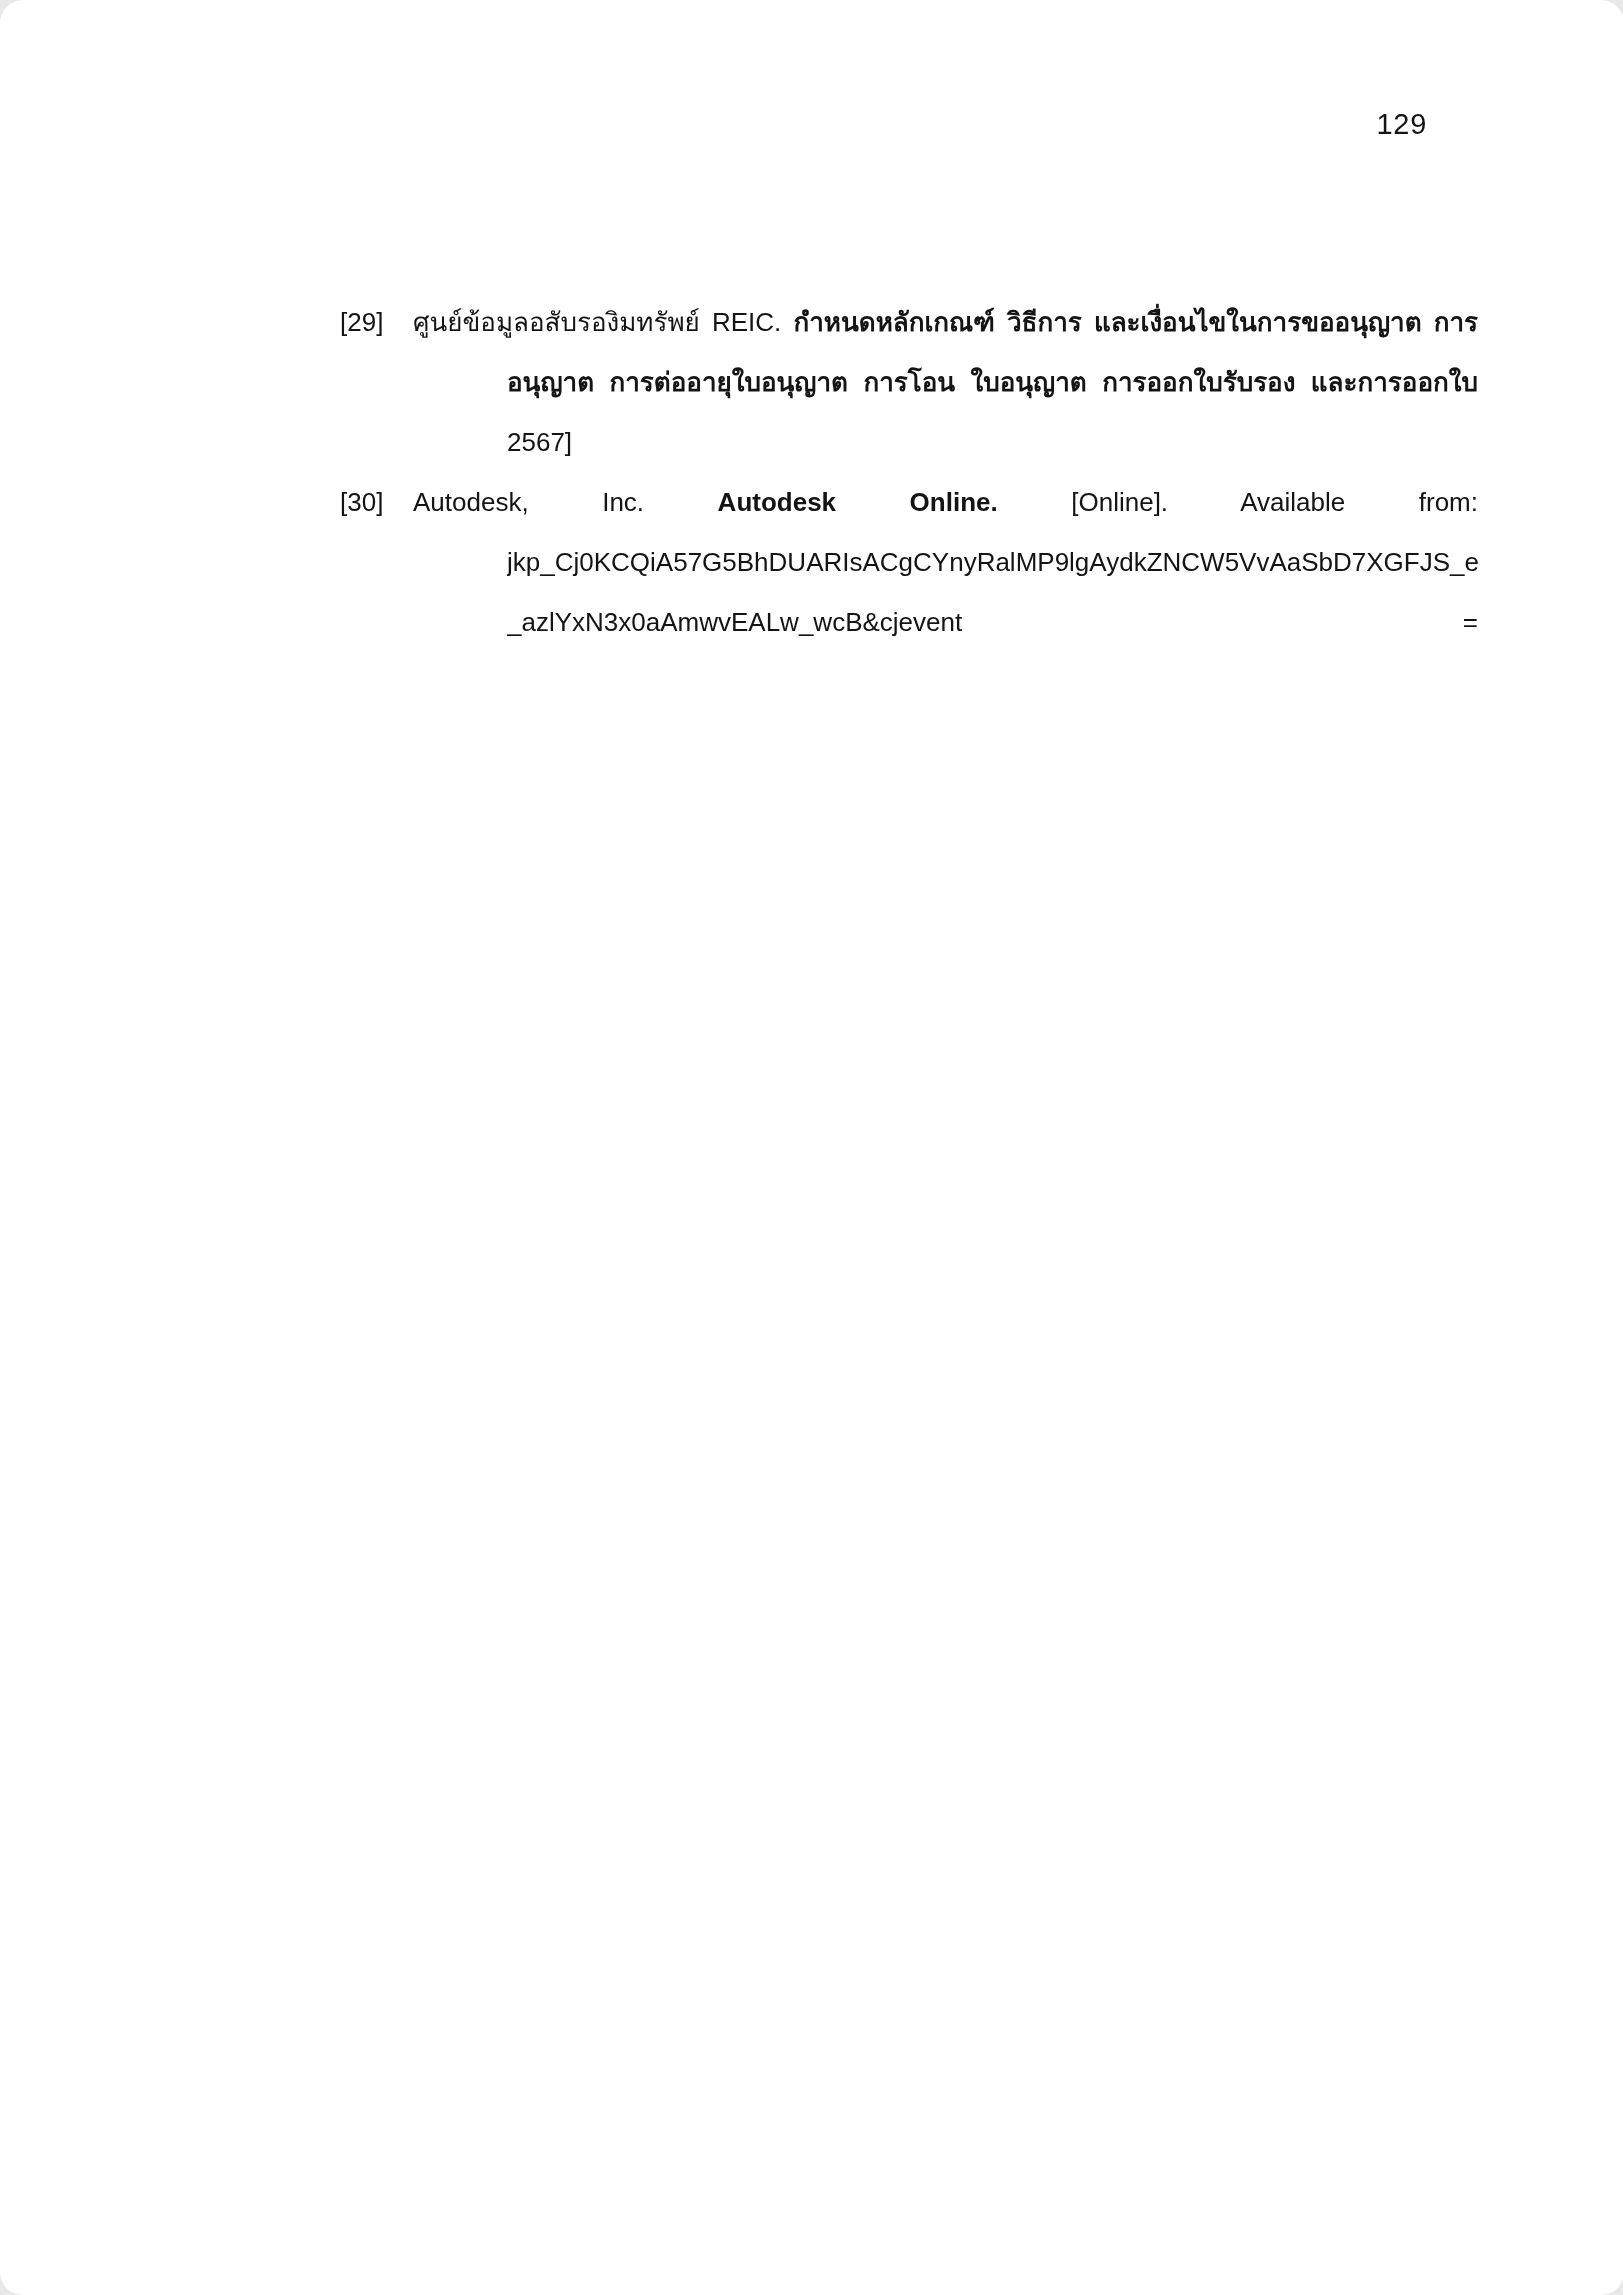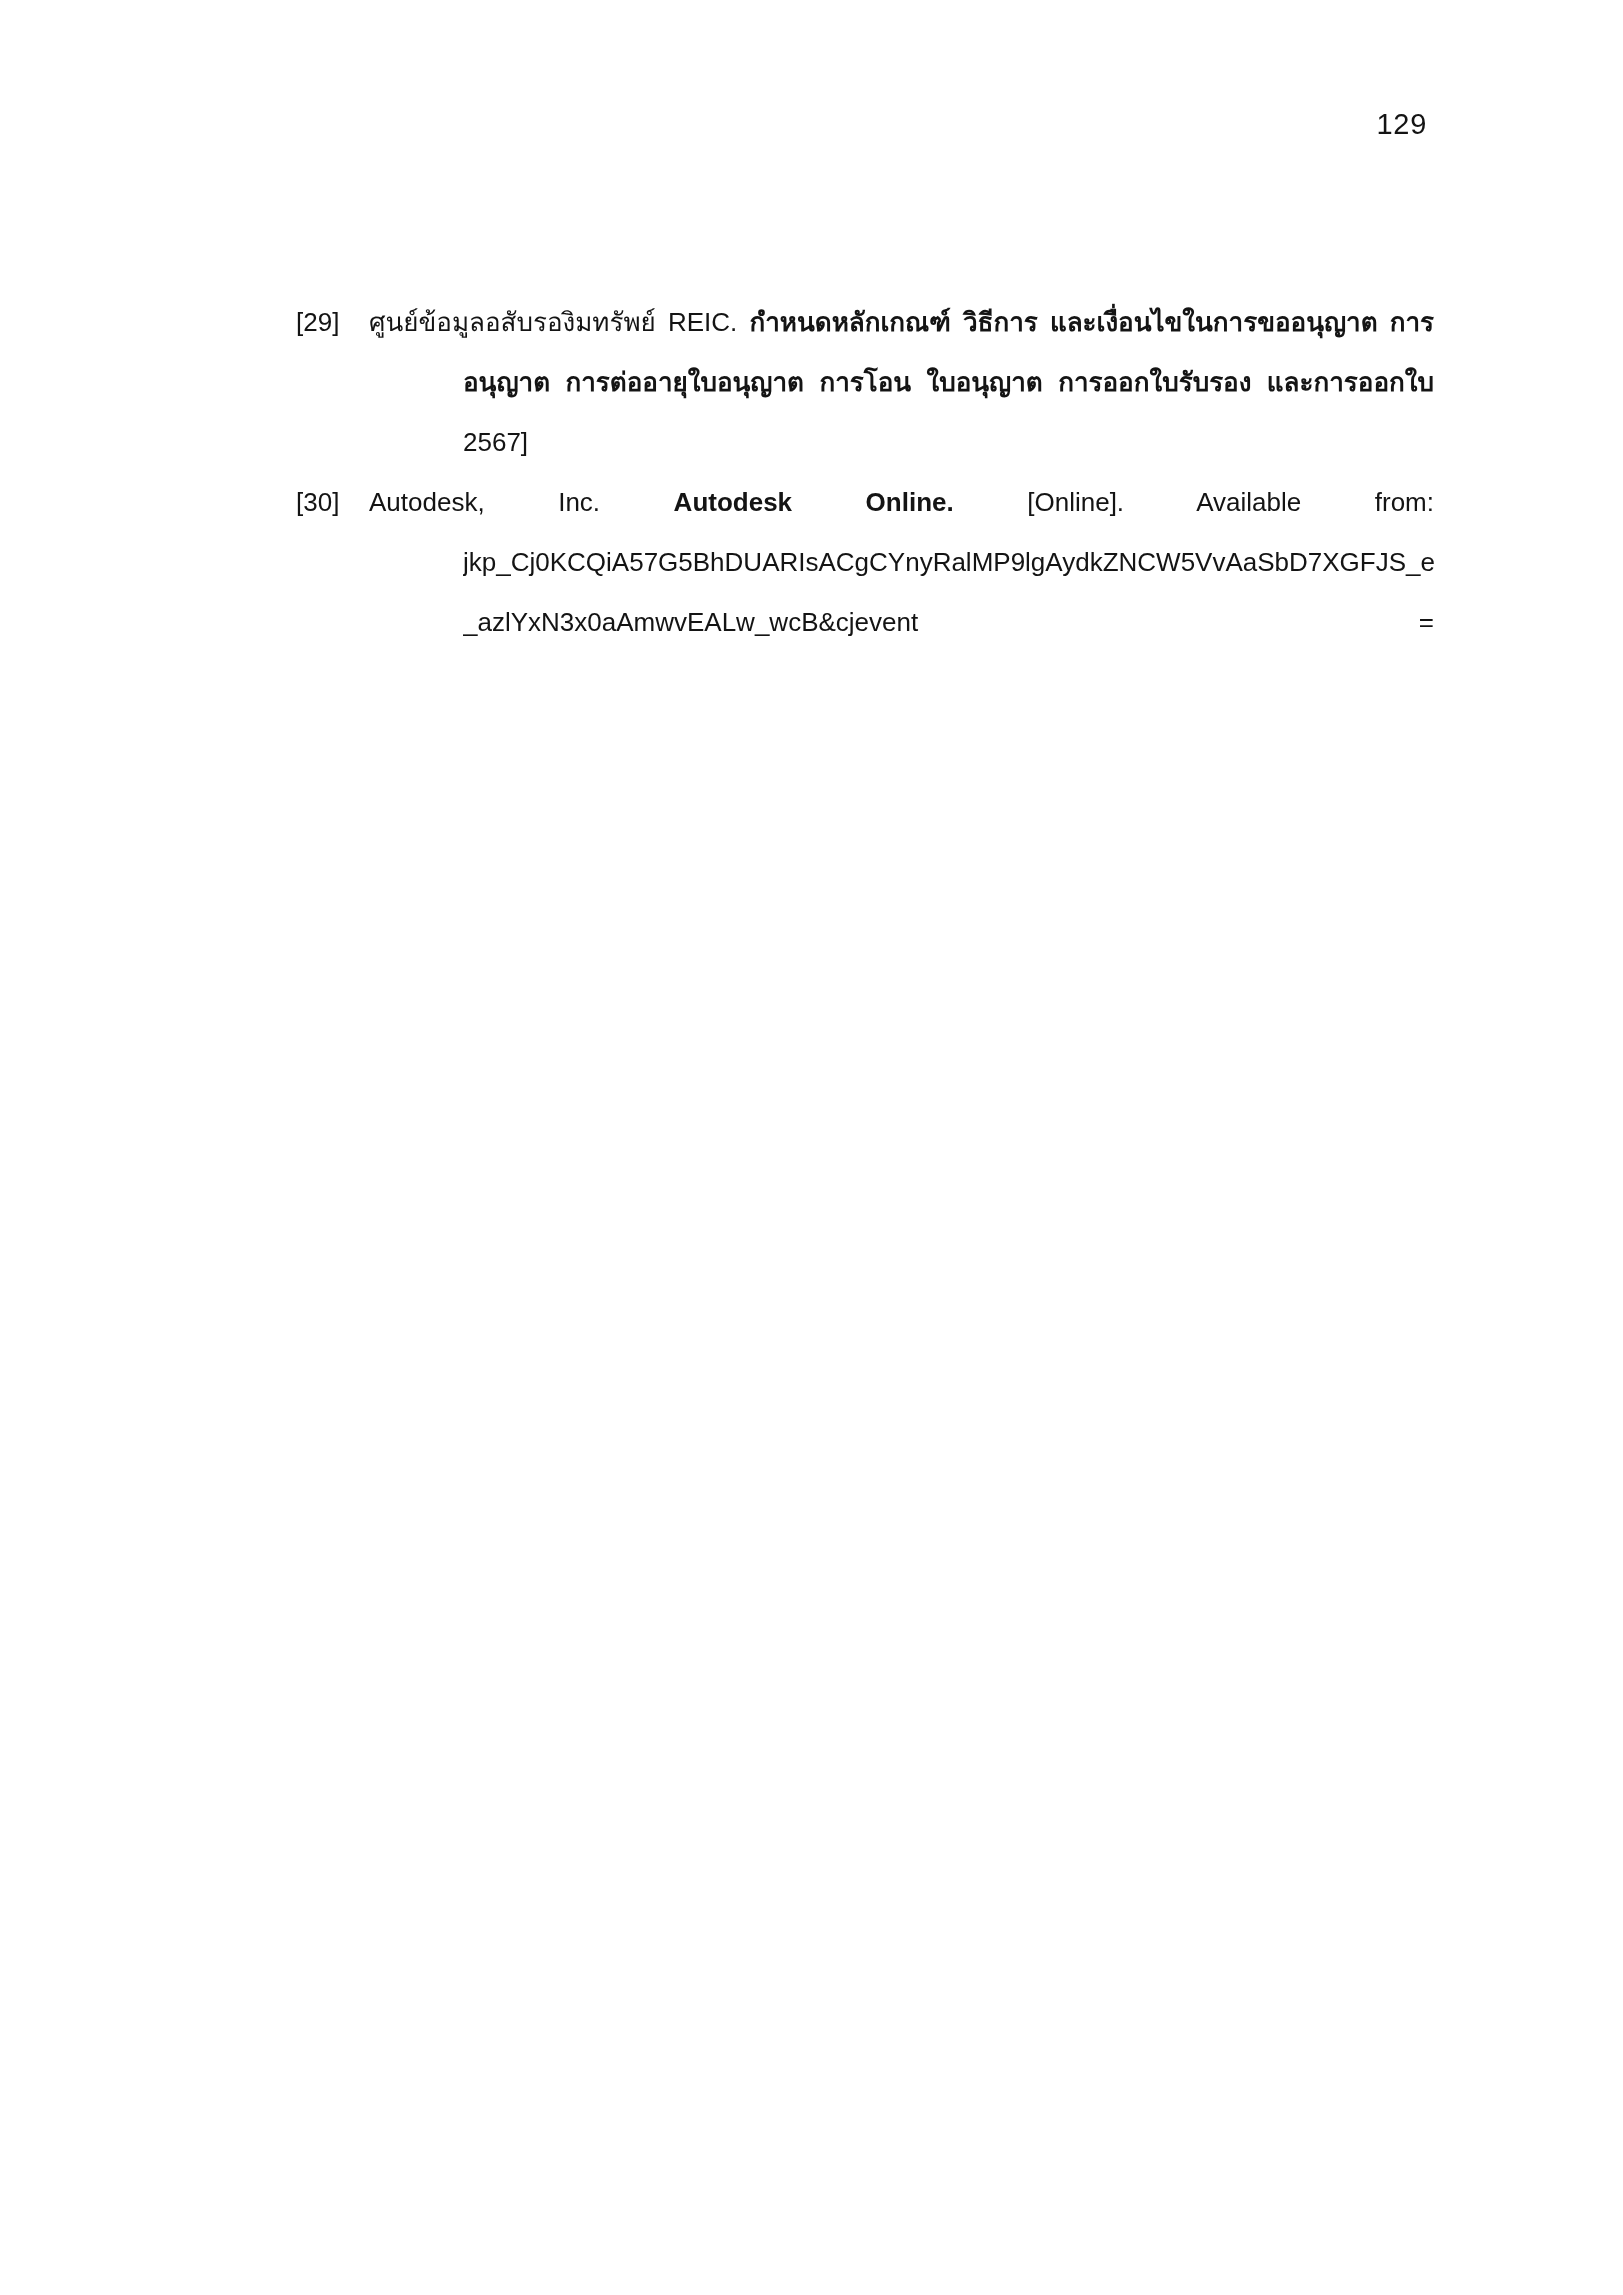--- a/index.html
+++ b/index.html
@@ -4,36 +4,37 @@
 <style>
   html, body { margin: 0; padding: 0; background: #e8e8e8; }
   .page {
     position: relative;
     width: 1624px;
     height: 2295px;
     background: #ffffff;
     font-family: "Liberation Sans", sans-serif;
     color: #141414;
     overflow: hidden;
+    border-radius: 23px;
   }
   .page-number {
     position: absolute;
     top: 108px;
     right: 197px;
     font-size: 29px;
     line-height: 33px;
     letter-spacing: 0.7px;
   }
   .references {
     position: absolute;
     top: 292px;
     left: 0;
     width: 1624px;
   }
-  .ref { position: relative; }
+  .ref { position: relative; margin-left: 44px; }
   .ref-label {
     position: absolute;
     left: 296px;
     top: 0;
     height: 60px;
     line-height: 60px;
     font-size: 26px;
   }
   .ref-line {
     margin-left: 463px;

